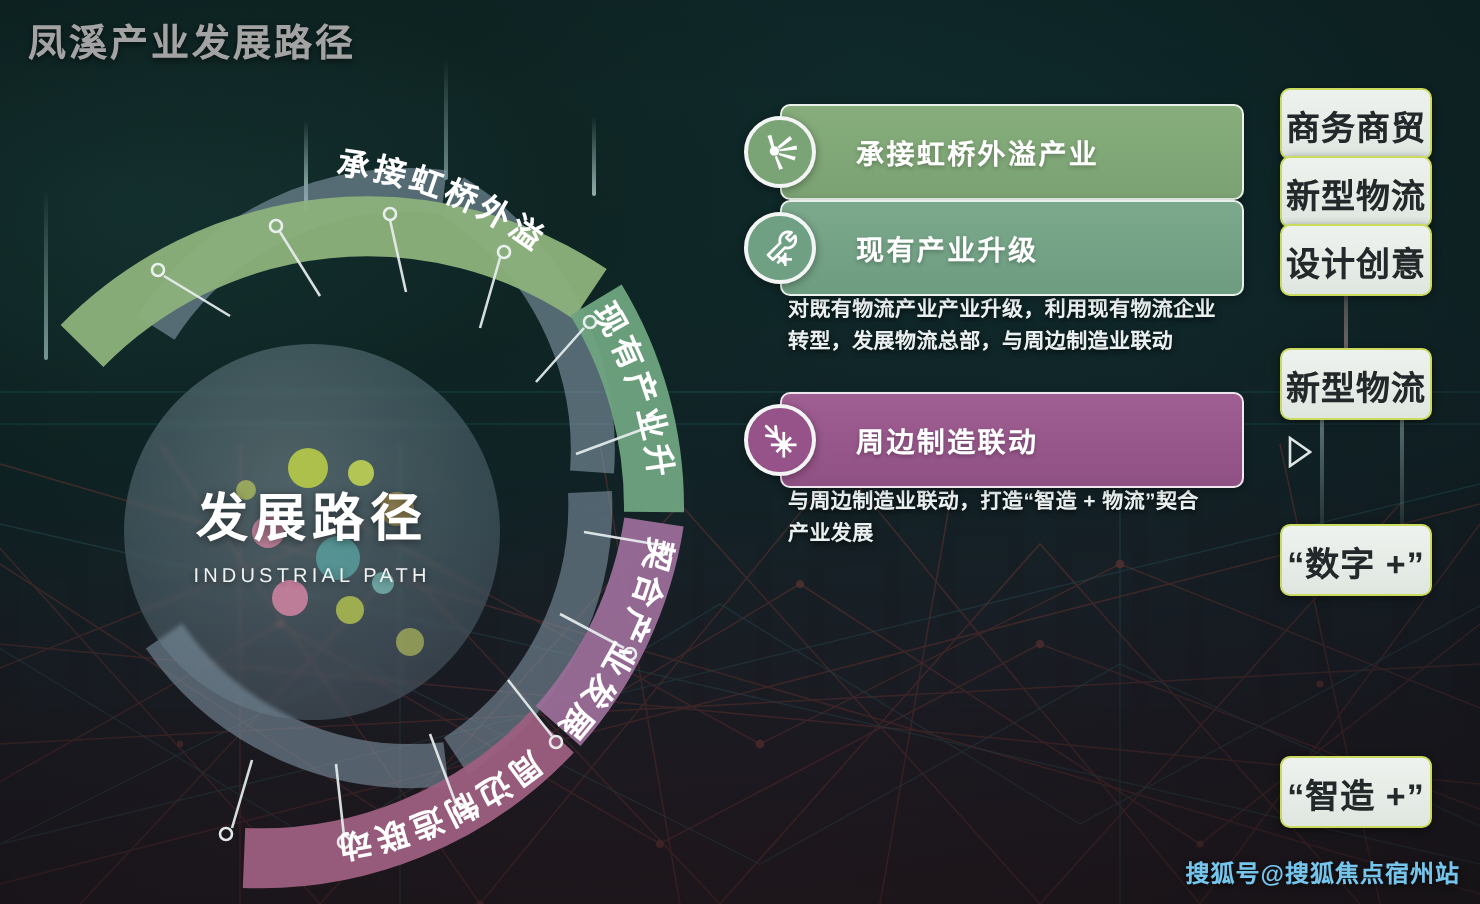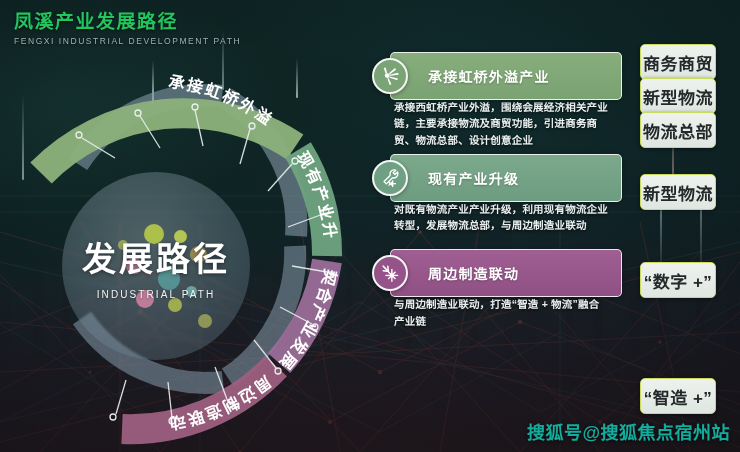--- a/index.html
+++ b/index.html
@@ -22,40 +22,40 @@
     background:
       linear-gradient(to bottom, rgba(12,30,32,0) 0%, rgba(14,30,34,.35) 28%, rgba(26,24,30,.55) 62%, rgba(34,22,26,.62) 100%);
   }
   .bg-net{position:absolute;left:0;bottom:0;width:740px;height:230px;opacity:.62;}
   .bg-net2{position:absolute;left:0;bottom:0;width:740px;height:452px;opacity:.35;}
   .bg-vignette{position:absolute;inset:0;
     background:radial-gradient(ellipse 640px 400px at 42% 46%, rgba(0,0,0,0) 40%, rgba(4,12,14,.45) 100%);}
 
   
   .header{position:absolute;left:14px;top:6px;z-index:30;}
-  .title-cn{font-size:19px;color:#22c55e;letter-spacing:1.5px;font-weight:600;
+  .title-cn{font-size:19px;color:#a3a3a3;letter-spacing:1.5px;font-weight:600;
     text-shadow:0 1px 3px rgba(0,0,0,.6);}
   .title-en{font-size:8.5px;color:#9fb3b2;letter-spacing:1.55px;margin-top:3px;
     text-shadow:0 1px 2px rgba(0,0,0,.6);}
 
   
   .arcwrap{position:absolute;left:-18px;top:18px;width:400px;height:430px;z-index:12;}
   .arcwrap svg{width:100%;height:100%;overflow:visible;}
   .arc-label{font-size:16px;font-weight:700;fill:#ffffff;letter-spacing:2.2px;
     font-family:"Liberation Sans","DejaVu Sans",sans-serif;}
 
   
   .center{position:absolute;left:62px;top:172px;width:188px;height:188px;border-radius:50%;
     background:radial-gradient(circle at 44% 36%, rgba(168,186,196,.42) 0%, rgba(128,152,166,.36) 55%, rgba(96,122,138,.30) 100%);
     backdrop-filter:blur(1px);
     z-index:14;overflow:hidden;}
   .dot{position:absolute;border-radius:50%;}
   .center-txt{position:absolute;left:62px;top:172px;width:188px;height:188px;z-index:16;
     display:flex;flex-direction:column;align-items:center;justify-content:center;}
-  .center-cn{font-size:34px;color:#ffffff;font-weight:600;letter-spacing:3px;
+  .center-cn{font-size:26px;color:#ffffff;font-weight:600;letter-spacing:3px;
     text-shadow:0 1px 4px rgba(0,0,0,.45);}
   .center-en{font-size:10px;color:#eef2f3;letter-spacing:2.1px;margin-top:8px;
     text-shadow:0 1px 3px rgba(0,0,0,.45);}
 
   
   .cards{position:absolute;left:372px;top:58px;width:250px;z-index:25;}
   .card{position:relative;margin-bottom:6px;}
   .pillrow{position:relative;display:flex;align-items:center;height:36px;}
   .icon-badge{position:absolute;left:0;top:0;width:36px;height:36px;border-radius:50%;
     border:2.2px solid #f2f5f4;display:flex;align-items:center;justify-content:center;
@@ -84,21 +84,21 @@
     box-shadow:0 1px 4px rgba(0,0,0,.45);}
   .tag.t1{position:absolute;top:0;}
   .tag.t2{position:absolute;top:34px;}
   .tag.t3{position:absolute;top:68px;}
   .tag.t4{position:absolute;top:130px;text-align:center;}
   .tag.t5{position:absolute;top:218px;}
   .tag.t6{position:absolute;top:334px;align-items:center;}
 
   
   .wm{position:absolute;right:10px;bottom:8px;z-index:40;
-    font-size:18px;color:#14b8a6;font-weight:700;letter-spacing:.5px;
+    font-size:12px;color:#7dd3fc;font-weight:700;letter-spacing:.5px;
     text-shadow:0 1px 4px rgba(0,0,0,.8);opacity:.93;}
 
   
   .streak{position:absolute;width:1.5px;border-radius:1px;z-index:8;}
 </style>
 </head>
 <body>
 
 <div id="stage">
 
@@ -187,21 +187,20 @@
   <div class="streak" style="left:296px;top:58px;height:40px;background:linear-gradient(to bottom,rgba(190,230,225,0),rgba(200,235,230,.7));"></div>
   <div class="streak" style="left:222px;top:30px;height:60px;background:linear-gradient(to bottom,rgba(190,230,225,0),rgba(200,235,230,.5));"></div>
   <div class="streak" style="left:672px;top:110px;height:72px;background:linear-gradient(to bottom,rgba(205,160,150,.0),rgba(210,170,160,.55));"></div>
   <div class="streak" style="left:660px;top:190px;height:90px;background:linear-gradient(to bottom,rgba(190,225,222,.55),rgba(190,225,222,0));"></div>
   <div class="streak" style="left:700px;top:200px;height:80px;background:linear-gradient(to bottom,rgba(190,225,222,.45),rgba(190,225,222,0));"></div>
 
   <div class="bg-vignette"></div>
 
   <div class="header">
     <div class="title-cn">凤溪产业发展路径</div>
-    <div class="title-en">FENGXI INDUSTRIAL DEVELOPMENT PATH</div>
   </div>
 
   <div class="arcwrap">
     <svg viewBox="0 0 400 430">
       <defs>
         <path id="p1" d="M 174,68 A 200,200 0 0 1 308,128" fill="none"></path>
         <path id="p2" d="M 312,134 A 200,200 0 0 1 344,232" fill="none"></path>
         <path id="p3" d="M 344,246 A 200,200 0 0 1 300,342" fill="none"></path>
         <path id="p4" d="M 294,348 A 200,200 0 0 1 170,402" fill="none"></path>
       </defs>
@@ -299,21 +298,20 @@
         </div>
         <div class="pill" style="background:linear-gradient(180deg,#87ad7c 0%,#7aa272 100%);">
           <span class="pill-txt">承接虹桥外溢产业</span>
         </div>
         <div class="tri">
           <svg width="12" height="16" viewBox="0 0 12 16">
               <polygon points="1,1 11,8 1,15" fill="none" stroke="#dfe7e6" stroke-width="1.3"></polygon>
             </svg>
         </div>
       </div>
-      <div class="desc">承接西虹桥产业外溢，围绕会展经济相关产业链，主要承接物流及商贸功能，引进商务商贸、物流总部、设计创意企业</div>
     </div>
 
     <div class="card" style="margin-top:12px;">
       <div class="pillrow">
         <div class="icon-badge" style="background:#6fa083;">
           <svg width="22" height="22" viewBox="0 0 24 24">
             <path d="M16.5 3.2a4.6 4.6 0 0 0-4.4 6l-6.6 6.6 2.6 2.6 6.6-6.6a4.6 4.6 0 0 0 5.9-4.4c0-.7-.15-1.4-.43-2l-2.8 2.8-1.9-1.9 2.8-2.8c-.6-.2-1.2-.3-1.77-.3z" fill="none" stroke="#ffffff" stroke-width="1.5" stroke-linejoin="round"></path>
             <g fill="#ffffff">
               <rect x="14.2" y="14.6" width="1.4" height="7.2"></rect>
               <rect x="11.3" y="17.5" width="7.2" height="1.4"></rect>
@@ -354,34 +352,34 @@
         </div>
         <div class="pill" style="background:linear-gradient(180deg,#a05f93 0%,#8f5083 100%);">
           <span class="pill-txt">周边制造联动</span>
         </div>
         <div class="tri">
           <svg width="12" height="16" viewBox="0 0 12 16">
               <polygon points="1,1 11,8 1,15" fill="none" stroke="#dfe7e6" stroke-width="1.3"></polygon>
             </svg>
         </div>
       </div>
-      <div class="desc">与周边制造业联动，打造“智造 + 物流”融合产业链</div>
+      <div class="desc">与周边制造业联动，打造“智造 + 物流”契合产业发展</div>
     </div>
 
   </div>
 
   <div class="tags">
     <div class="tag t1">
         <span>商务商贸</span>
       </div>
     <div class="tag t2">
         <span>新型物流</span>
       </div>
     <div class="tag t3">
-        <span>物流总部</span>
+        <span>设计创意</span>
       </div>
     <div class="tag t4">
         <span>新型物流</span>
       </div>
     <div class="tag t5">
         <span>“数字 +”</span>
       </div>
     <div class="tag t6">
         <span>“智造 +”</span>
       </div>

